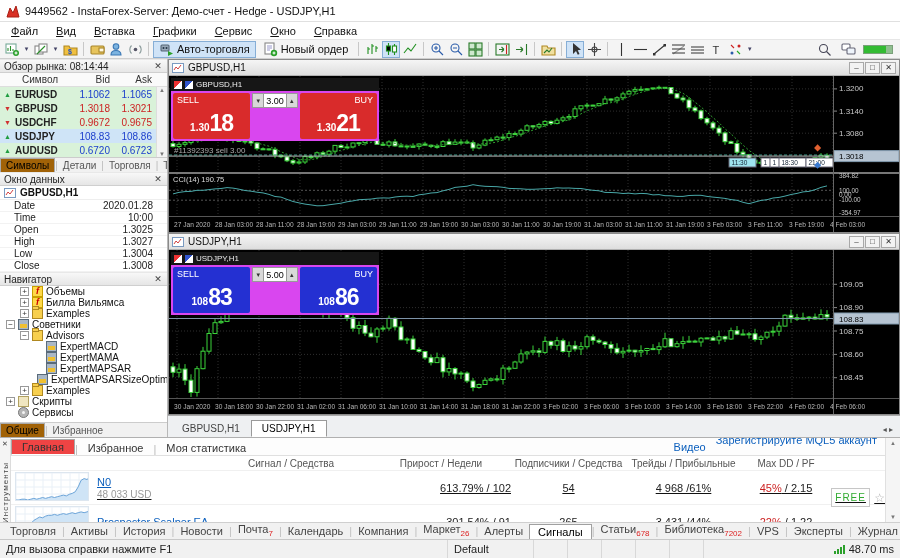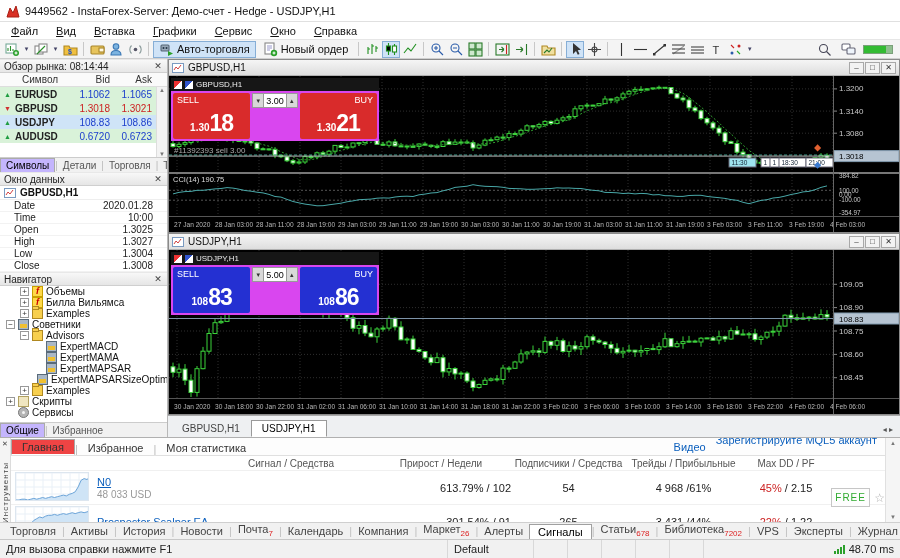--- a/index.html
+++ b/index.html
@@ -25,21 +25,21 @@
 .mw-cols{height:14px;display:flex;border-bottom:1px solid #ddd;background:#fafafa;font-size:10px;color:#333;align-items:center;}
 .mw-cols .c1{flex:1;padding-left:22px;}.mw-cols .c2,.mw-cols .c3{width:42px;text-align:right;padding-right:4px;}
 .mw-cols .sc{width:11px;}
 .mw-row{height:14px;display:flex;align-items:center;font-size:10px;}
 .mw-row .sym{flex:1;display:flex;align-items:center;gap:3px;padding-left:4px;font-weight:bold;color:#222;}
 .mw-row .arr{font-size:7px;width:8px;}
 .mw-row .q{width:42px;text-align:right;padding-right:4px;}
 .mw-scroll{position:absolute;right:0;top:0;bottom:0;width:11px;background:#f3f3f3;border-left:1px solid #ddd;display:flex;flex-direction:column;justify-content:space-between;align-items:center;font-size:6px;color:#777;}
 .side-tabs{height:15px;background:#f1f1f1;border-top:1px solid #ccc;display:flex;align-items:center;font-size:10px;color:#555;overflow:hidden;white-space:nowrap;}
 .side-tab{padding:0 5px;}
-.side-tab.active{background:#c4b5fd;border:1px solid #aaa;border-bottom:none;height:14px;line-height:14px;color:#000;}
+.side-tab.active{background:#a16207;border:1px solid #aaa;border-bottom:none;height:14px;line-height:14px;color:#000;}
 .side-tab-sep{color:#bbb;}
 .dw-inst{height:14px;display:flex;align-items:center;gap:4px;font-size:10px;padding-left:4px;border-bottom:1px solid #eee;font-weight:bold;}
 .dw-row{height:12px;display:flex;font-size:10px;align-items:center;border-bottom:1px solid #f2f2f2;}
 .dw-row .k{flex:1;padding-left:14px;color:#222;}
 .dw-row .v{padding-right:14px;color:#222;}
 .nav-tree{flex:1;overflow:hidden;position:relative;}
 .tree-row{height:11px;display:flex;align-items:center;gap:3px;font-size:10px;white-space:nowrap;}
 .exp{width:9px;height:9px;border:1px solid #999;background:#fff;font-size:8px;line-height:7px;text-align:center;color:#333;flex:none;}
 .ti{width:11px;height:11px;flex:none;position:relative;display:inline-block;}
 .ic-f{background:#ffd94a;border:1px solid #c8a000;color:#c00;font-size:9px;line-height:9px;text-align:center;font-style:italic;font-weight:bold;}
@@ -87,21 +87,21 @@
 .sig-tab{padding:1px 10px;color:#333;}
 .sig-tab.active{background:#ef4444;border:1px solid #a8a8a8;border-bottom:1px solid #fff;margin-top:31px;}
 .sig-links{margin-left:auto;display:flex;align-items:center;gap:10px;padding:0 8px 2px 0;}
 .link{color:#0b5fbd;flex-direction:column;}
 .yt{display:inline-flex;align-items:center;gap:4px;}
 .yt .ytic{width:15px;height:11px;background:#d22;border-radius:2px;color:#fff;font-size:7px;line-height:11px;text-align:center;}
 .sig-head{height:15px;display:flex;align-items:center;font-size:10px;color:#555;border-bottom:1px solid #f0f0f0;}
 .sh{text-align:center;}
 .sh.c1{width:360px;padding-left:200px;}
 .sh.c2{width:140px;}.sh.c3{width:115px;}.sh.c4{width:115px;}.sh.c5{width:90px;}
-.sig-rows{flex:1;overflow:hidden;}
+.sig-rows{flex:1;overflow:hidden;text-decoration:underline;}
 .sig-row{height:34px;display:flex;align-items:center;border-bottom:1px solid #f0f0f0;}
 .sig-c1{width:360px;display:flex;align-items:center;gap:8px;padding-left:4px;}
 .sig-name .nm{color:#0b5fbd;text-decoration:underline;font-size:11px;}
 .sig-name .eq{color:#999;font-size:10px;margin-top:1px;}
 .sig-v{text-align:center;font-size:11px;color:#222;}
 .sig-v.c2{width:140px;text-align:right;}.sig-v.c3{width:115px;}.sig-v.c4{width:115px;}.sig-v.c5{width:90px;}
 .dd{color:#cc2222;}
 .sig-price{width:54px;display:flex;align-items:center;gap:4px;margin-top:20px;}
 .free-btn{width:52px;height:19px;border:1px solid #c6c6c6;background:#fdfdfd;color:#2faa2f;font-size:10px;text-align:center;line-height:17px;letter-spacing:1px;}
 .star{color:#b0b0b0;font-size:12px;}
@@ -360,20 +360,28 @@
             <span class="q" style="color: rgb(28, 63, 204);">1.1062</span>
             <span class="q" style="color: rgb(28, 63, 204);">1.1065</span>
           </div>
           <div class="mw-row" style="background: rgb(217, 242, 217);">
             <span class="sym">
               <span class="arr" style="color: rgb(208, 48, 48);">▼</span>
               <span>GBPUSD</span>
             </span>
             <span class="q" style="color: rgb(204, 34, 34);">1.3018</span>
             <span class="q" style="color: rgb(204, 34, 34);">1.3021</span>
+          </div>
+          <div class="mw-row" style="background: rgb(217, 242, 217);">
+            <span class="sym">
+              <span class="arr" style="color: rgb(208, 48, 48);">▼</span>
+              <span>USDCHF</span>
+            </span>
+            <span class="q" style="color: rgb(204, 34, 34);">0.9672</span>
+            <span class="q" style="color: rgb(204, 34, 34);">0.9675</span>
           </div>
           <div class="mw-row" style="background: rgb(207, 228, 247);">
             <span class="sym">
               <span class="arr" style="color: rgb(31, 157, 64);">▲</span>
               <span>USDJPY</span>
             </span>
             <span class="q" style="color: rgb(28, 63, 204);">108.83</span>
             <span class="q" style="color: rgb(28, 63, 204);">108.86</span>
           </div>
           <div class="mw-row" style="background: rgb(217, 242, 217);">

